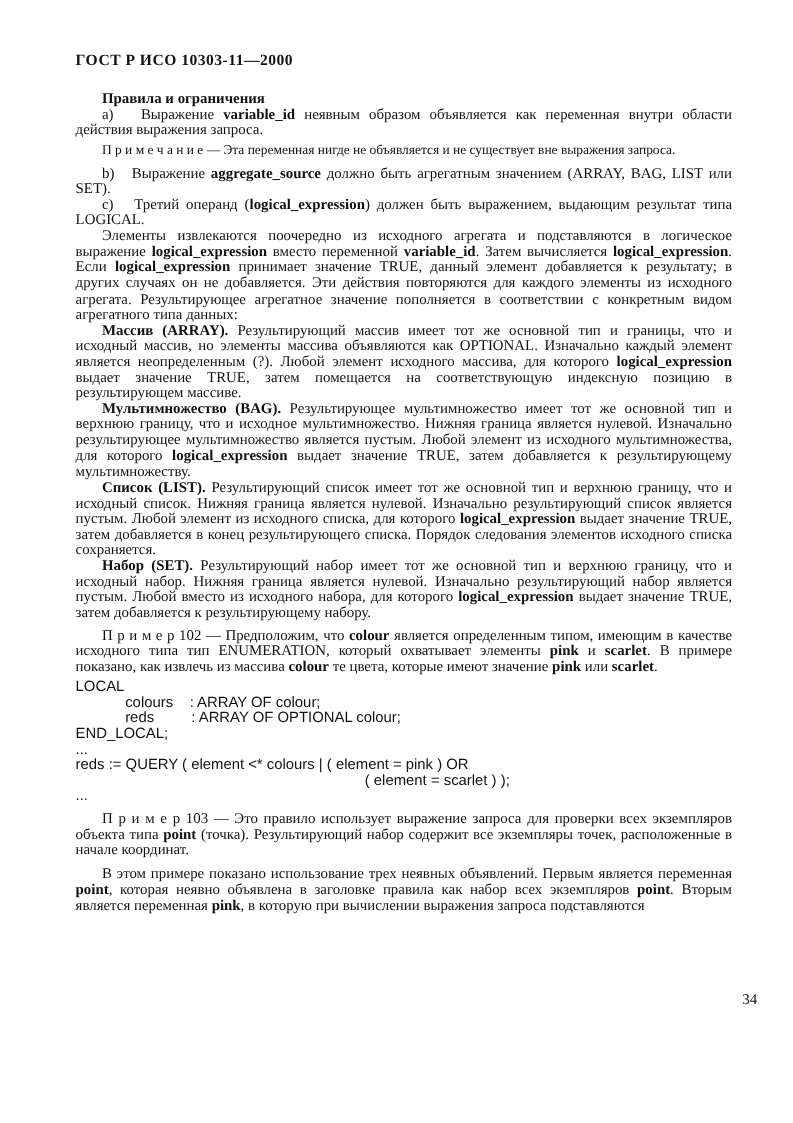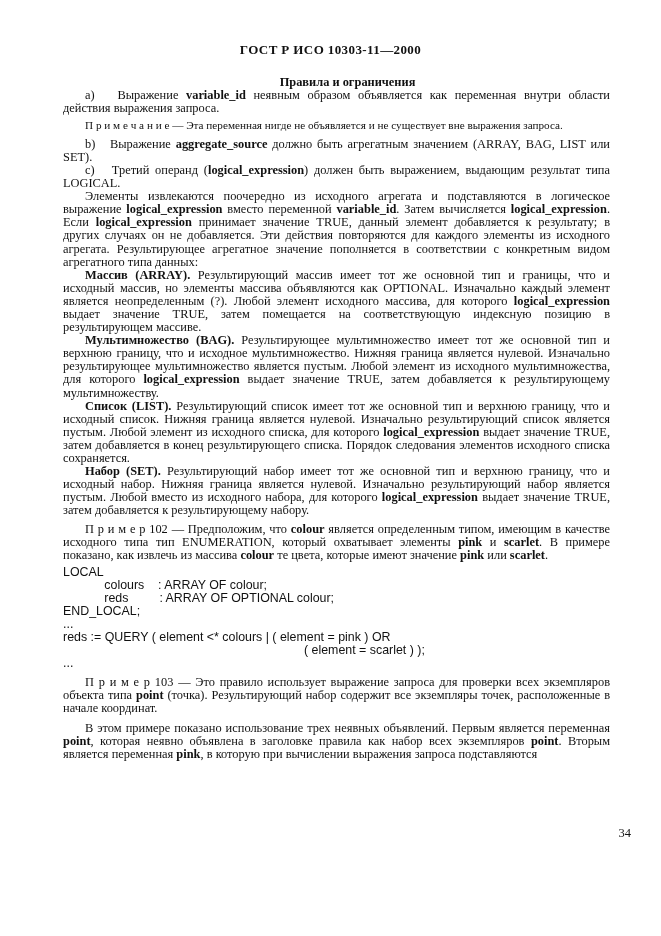--- a/index.html
+++ b/index.html
@@ -15,42 +15,42 @@
     background: #ffffff;
     font-family: "Liberation Serif", "DejaVu Serif", serif;
     color: #111111;
     overflow: hidden;
   }
   .doc-header {
     position: absolute;
     top: 42px;
     left: 63px;
     right: 63px;
-    text-align: center;
+    text-align: left;
     font-weight: bold;
     font-size: 13px;
     letter-spacing: 0.4px;
     white-space: nowrap;
   }
   .doc-body {
     position: absolute;
     top: 76px;
     left: 63px;
     width: 547px;
   }
   .doc-body p {
     margin: 0;
     font-size: 12.4px;
     line-height: 13.1px;
     text-align: justify;
     text-indent: 22px;
   }
   p.heading {
     font-weight: bold;
-    text-align: center;
+    text-align: left;
   }
   p.note {
     font-size: 11.2px;
     line-height: 12.5px;
     margin: 4px 0 6px 0;
   }
   p.example {
     margin: 5px 0 3px 0;
   }
   .code {

